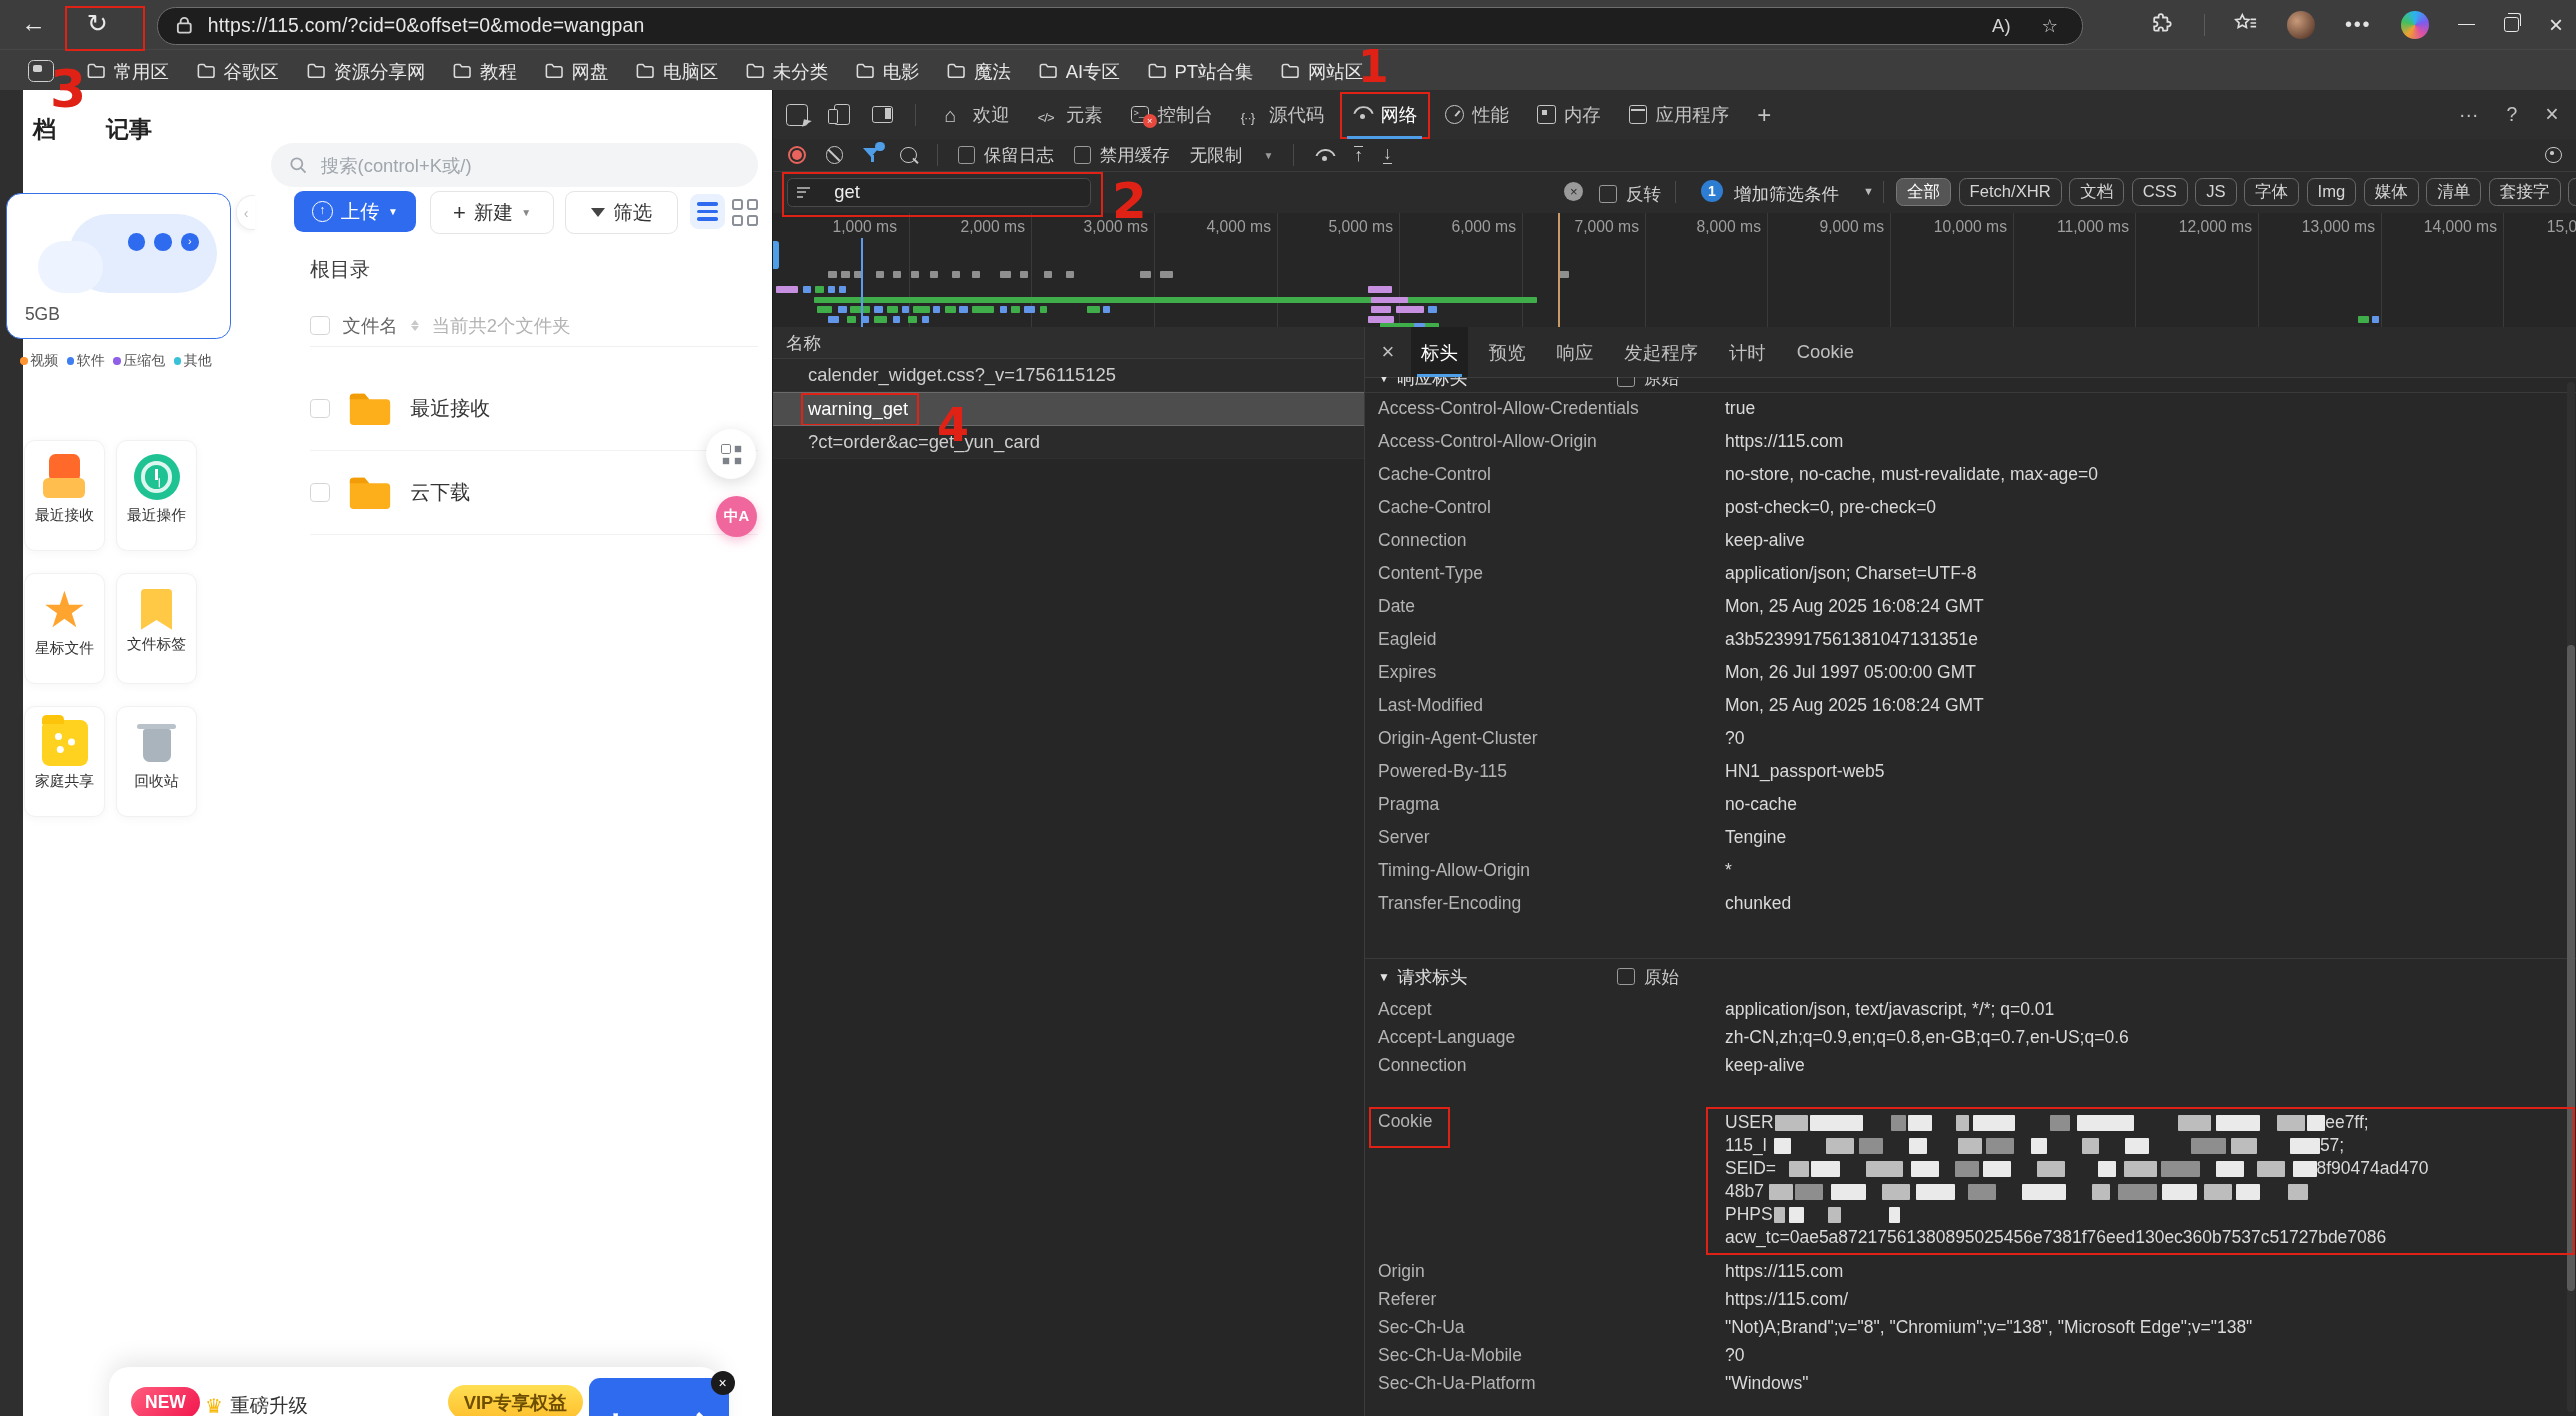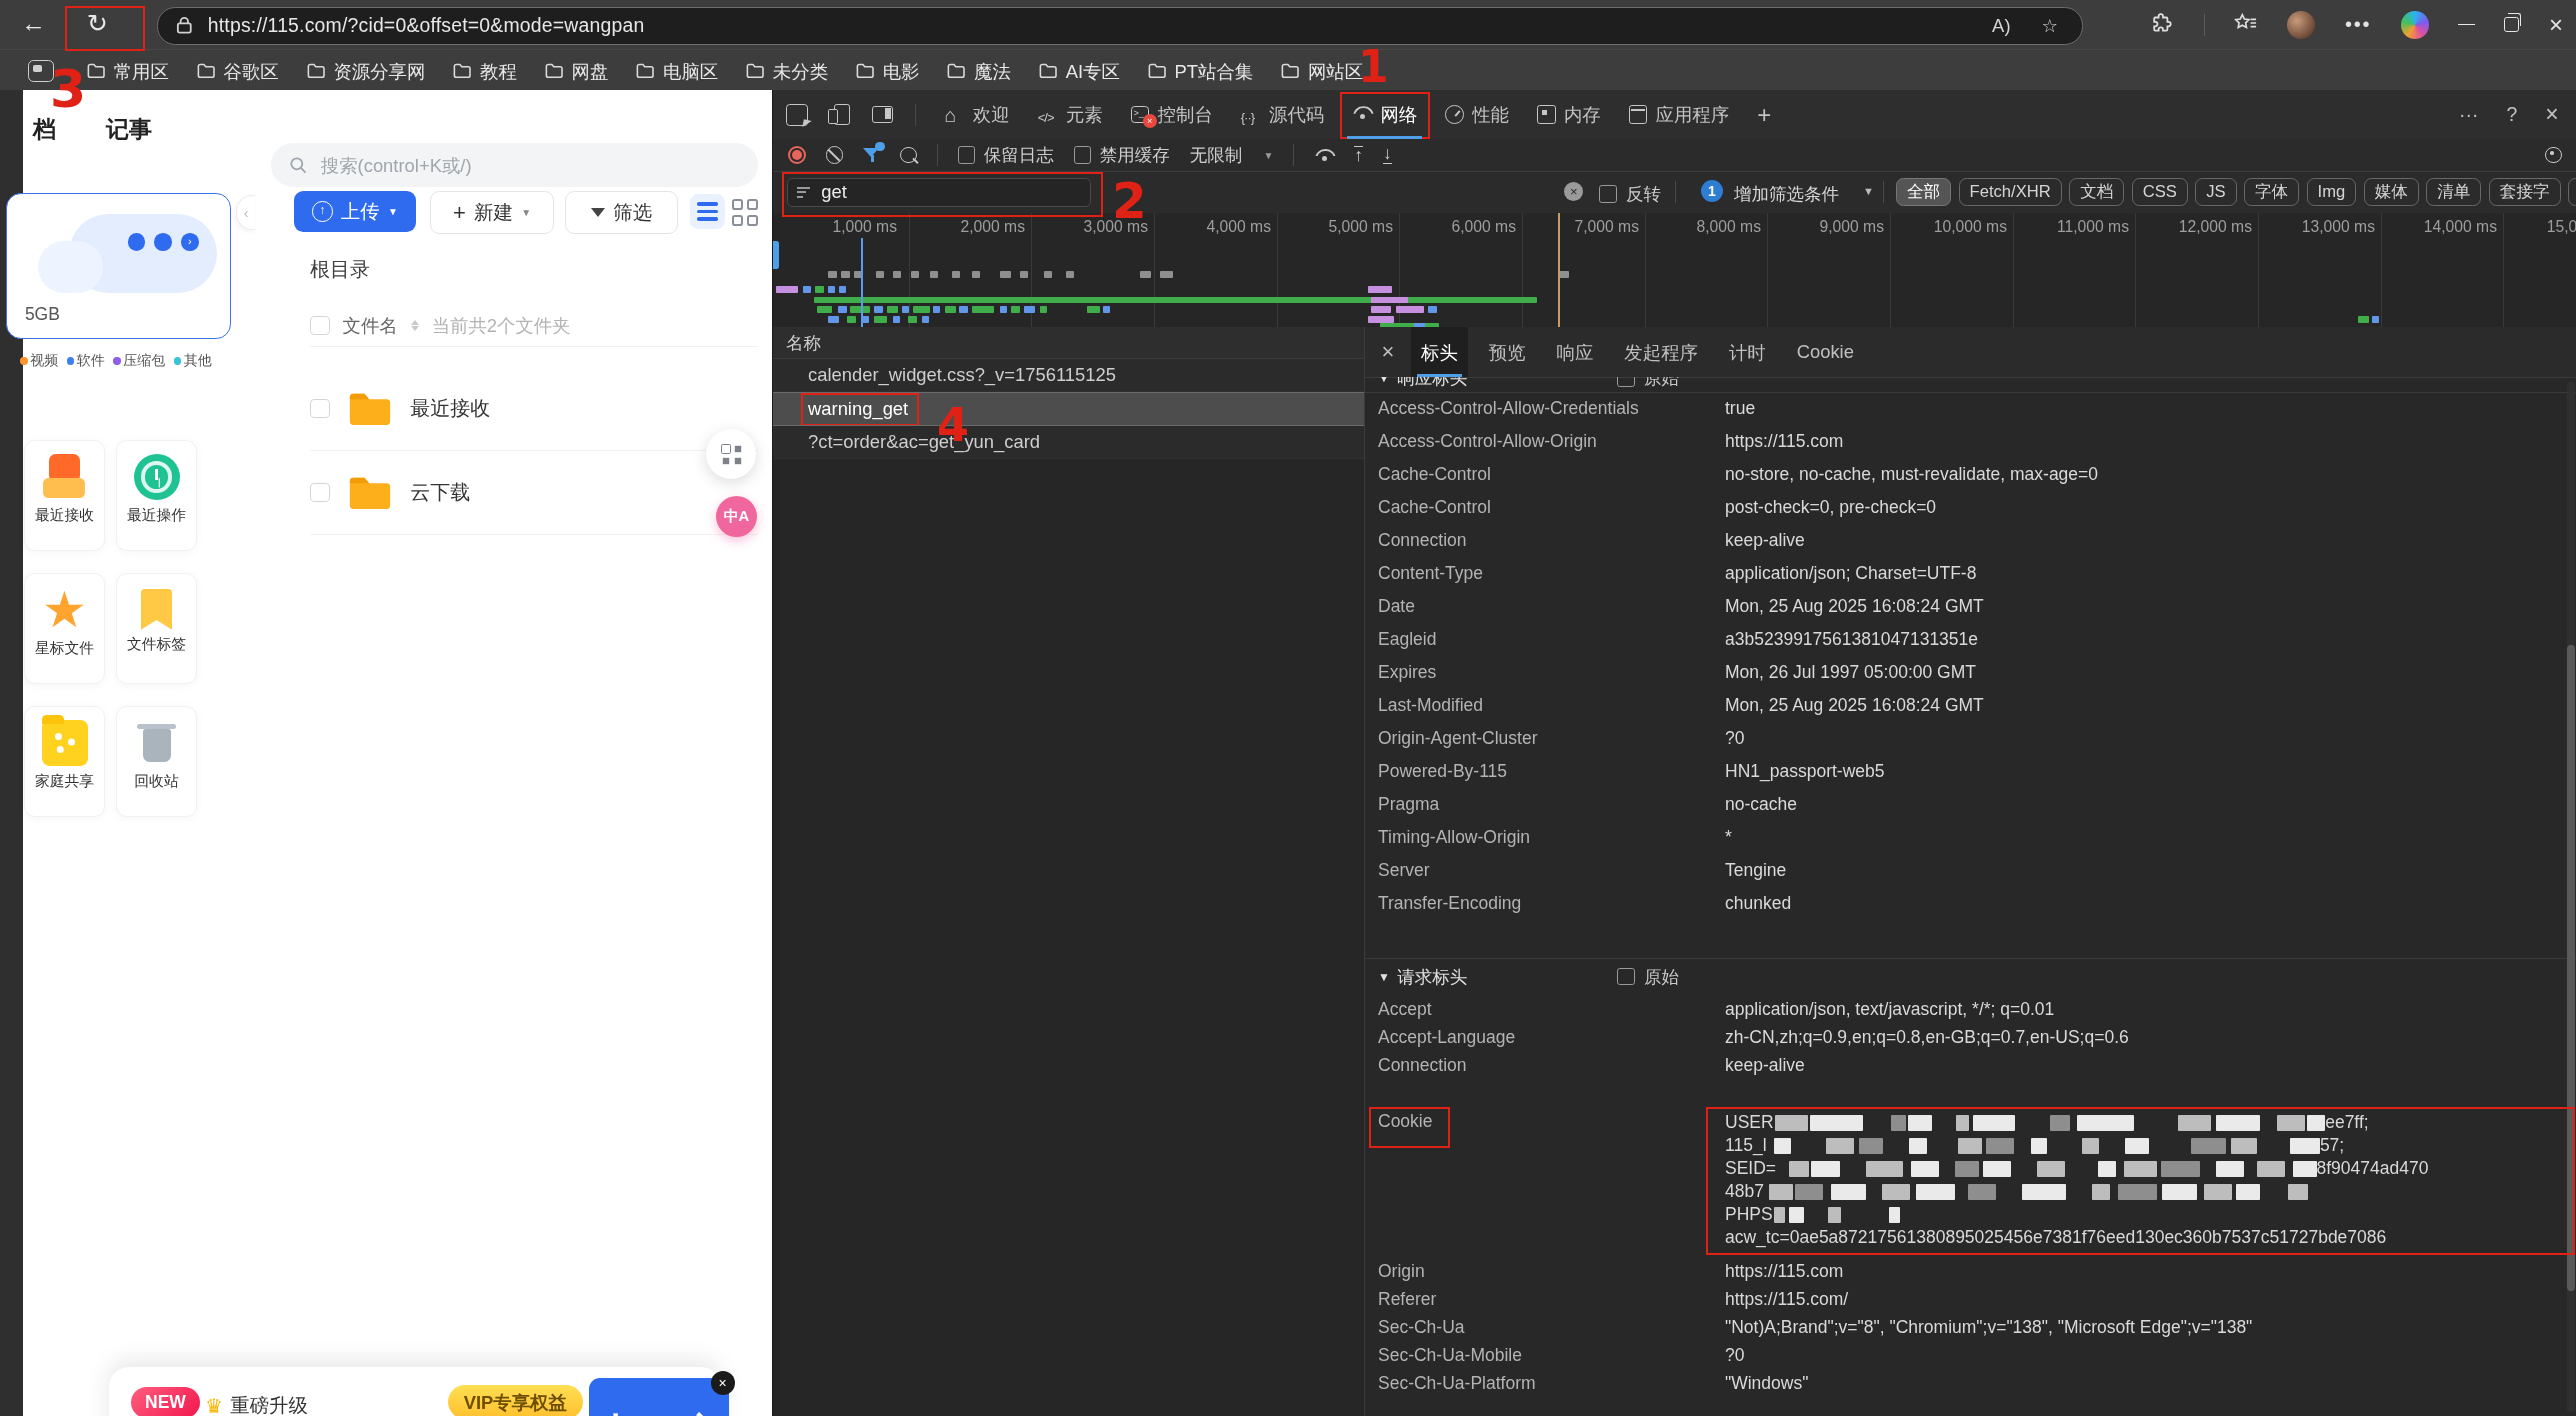--- a/index.html
+++ b/index.html
@@ -150,21 +150,21 @@
   .i-mag::after{content:"";position:absolute;left:11px;top:12px;width:7.4px;height:1.8px;background:#c7c7c7;transform:rotate(45deg);}
   .dchk{width:15.7px;height:15.7px;border:1.4px solid #9a9a9a;border-radius:2.8px;flex:none;}
   .tgl{display:flex;align-items:center;gap:8.3px;}
   .i-updl{font-size:17.5px;line-height:15.7px;}
   .i-up{border-top:1.8px solid #c7c7c7;padding-top:0.9px;}
   .i-down{border-bottom:1.8px solid #c7c7c7;padding-bottom:0.9px;}
   .i-gear{width:14.8px;height:14.8px;border-radius:50%;border:1.8px solid #c7c7c7;position:relative;flex:none;}
   .i-gear::before{content:"";position:absolute;left:3.7px;top:3.7px;width:3.7px;height:3.7px;background:#c7c7c7;border-radius:50%;}
   .dt-row3{position:absolute;left:0;top:82px;width:100%;height:41px;background:#2b2b2b;border-bottom:0.9px solid #3c3c3c;font-size:17.5px;}
   .f-input{position:absolute;left:14px;top:5.5px;width:304px;height:29.5px;background:#252525;border:0.9px solid #4a4a4a;border-radius:5.5px;
-           display:flex;align-items:center;gap:11px;color:#eee;font-size:18.4px;padding-left:9.2px;box-sizing:border-box;}
+           display:flex;align-items:center;gap:24px;color:#eee;font-size:18.4px;padding-left:9.2px;box-sizing:border-box;}
   .f-bars i{display:block;height:1.8px;background:#9a9a9a;margin:2.8px 0;}
   .f-bars i:nth-child(1){width:13px;} .f-bars i:nth-child(2){width:9.2px;} .f-bars i:nth-child(3){width:5.5px;}
   .f-clear{position:absolute;left:791px;top:10px;width:19.4px;height:19.4px;border-radius:50%;background:#9a9a9a;color:#2b2b2b;
            font-size:13px;line-height:19.4px;text-align:center;}
   .f-invert{position:absolute;left:826px;top:10px;display:flex;gap:9.2px;align-items:center;color:#cfcfcf;}
   .f-sep1{position:absolute;left:902px;top:9.2px;width:0.9px;height:22px;background:#4a4a4a;}
   .f-badge{position:absolute;left:928px;top:8.3px;width:22px;height:22px;background:#2d7dd2;border-radius:50%;color:#fff;
            font-size:14px;font-weight:bold;text-align:center;line-height:22px;}
   .f-add{position:absolute;left:961px;top:10px;color:#d6d6d6;}
   .f-caret{position:absolute;left:1090px;top:13px;font-size:11px;color:#bbb;}
@@ -827,26 +827,26 @@
             </div>
             <div class="h-row">
               <span class="h-key">Powered-By-115</span>
               <span class="h-val">HN1_passport-web5</span>
             </div>
             <div class="h-row">
               <span class="h-key">Pragma</span>
               <span class="h-val">no-cache</span>
             </div>
             <div class="h-row">
+              <span class="h-key">Server</span>
+              <span class="h-val">Tengine</span>
+            </div>
+            <div class="h-row">
               <span class="h-key">Timing-Allow-Origin</span>
               <span class="h-val">*</span>
-            </div>
-            <div class="h-row">
-              <span class="h-key">Server</span>
-              <span class="h-val">Tengine</span>
             </div>
             <div class="h-row">
               <span class="h-key">Transfer-Encoding</span>
               <span class="h-val">chunked</span>
             </div>
           </div>
 
         <div class="sect">
           <span class="tri">▼</span>
           <span>请求标头</span>

